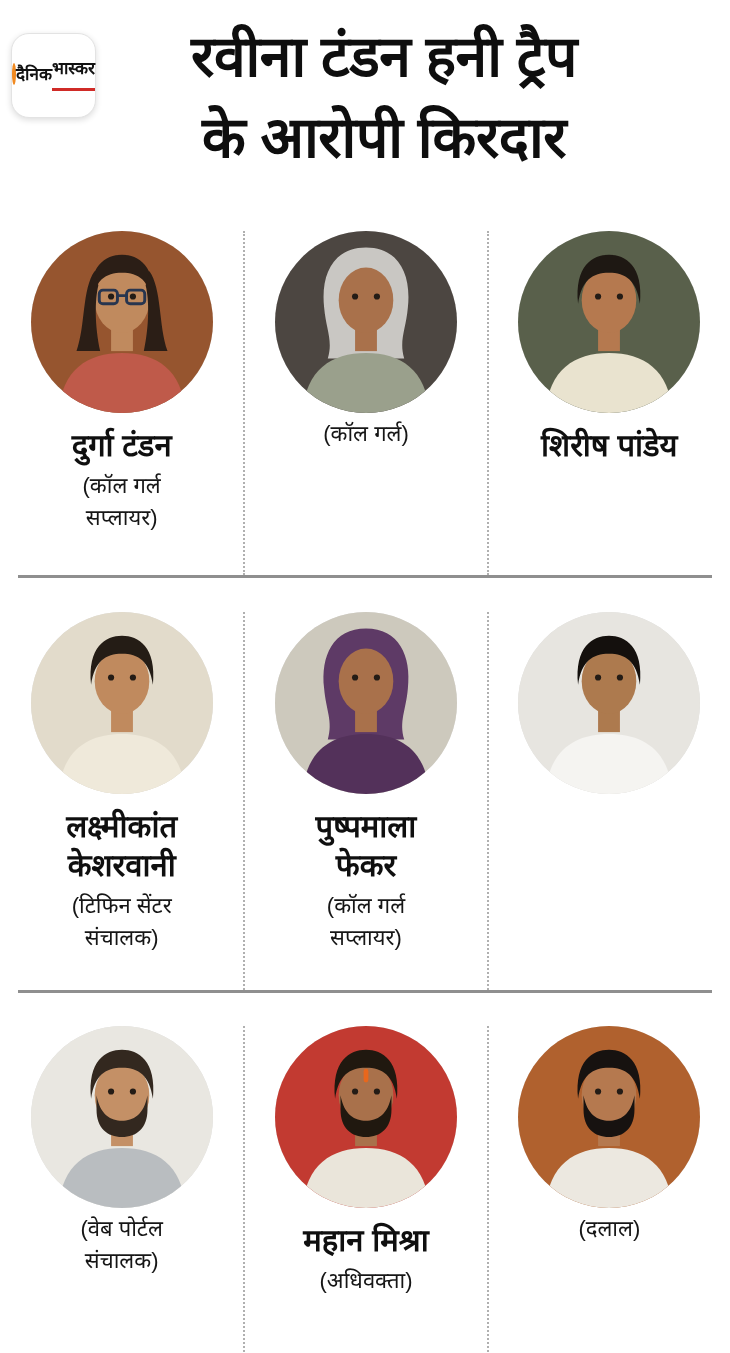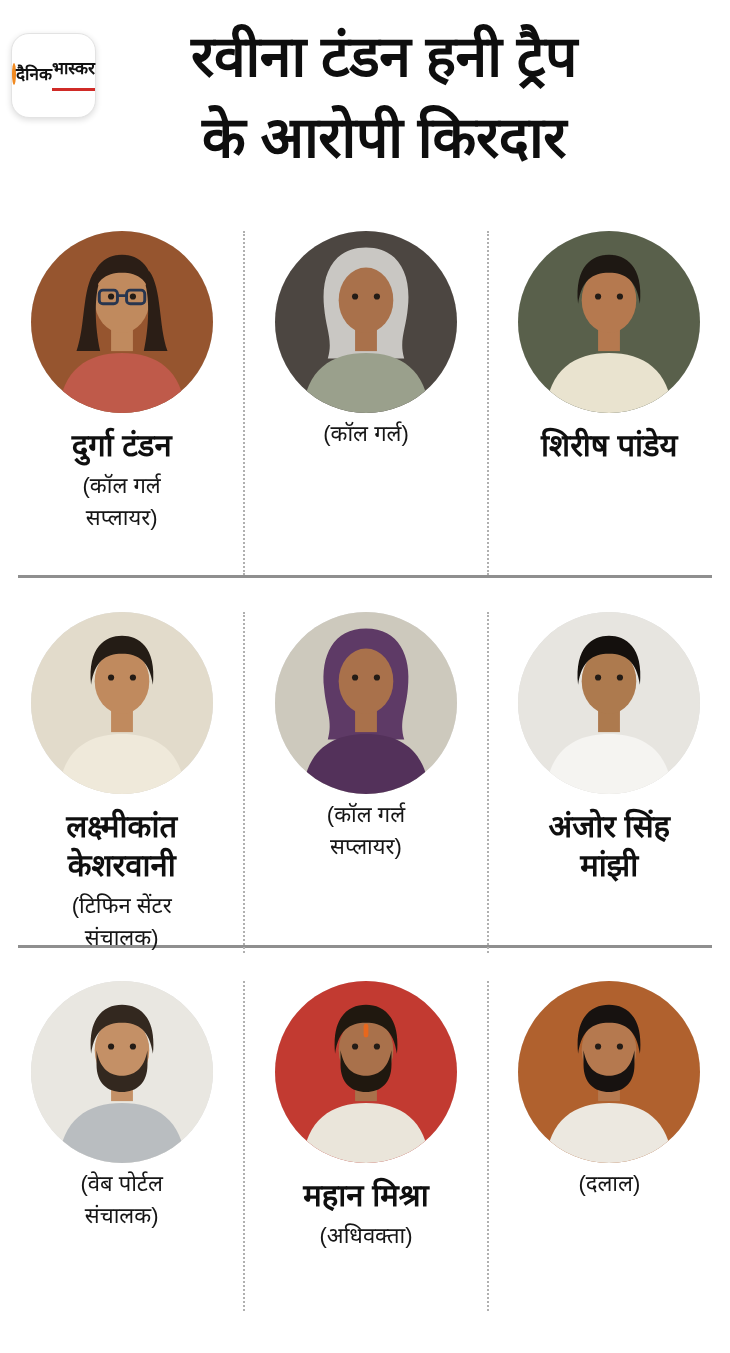--- a/index.html
+++ b/index.html
@@ -27,21 +27,21 @@
     margin:16px 0 0 88px; width:592px;
     text-align:center; white-space:pre-line;
     font-size:57px; font-weight:800; line-height:1.42;
     letter-spacing:-0.5px; color:#0e0e0e;
   }
 
   
   .row { display:grid; grid-template-columns:1fr 1fr 1fr; }
   .row .cell + .cell { border-left:2px dotted #b0b0b0; }
   .row-1 { height:364px; padding-top:20px; }
-  .row-2 { height:367px; padding-top:34px; }
+  .row-2 { height:412px; padding-top:34px; }
   .row-3 { height:363px; padding-top:33px; }
   hr.sep { border:none; border-top:3px solid #8f8f8f; margin:0 18px; }
 
   .cell { display:flex; flex-direction:column; align-items:center; }
   .photo {
     flex:none; width:182px; height:182px; border-radius:50%; overflow:hidden;
     background:#ddd;
   }
   .photo svg { display:block; width:100%; height:100%; }
   .name {
@@ -190,20 +190,22 @@
     <circle cx="56" cy="36" r="1.7" fill="#241c16"></circle>
     <path d="M36 38 L36 46 C36 56 42 61 50 61 C58 61 64 56 64 46 L64 38 C62 49 56 52 50 52 C44 52 38 49 36 38 Z" style="fill: var(--hair); display: none;"></path>
     <g fill="none" stroke="#27354f" stroke-width="1.6" style="display: none;">
       <rect x="37.5" y="32.5" width="10" height="7.5" rx="2"></rect>
       <rect x="52.5" y="32.5" width="10" height="7.5" rx="2"></rect>
       <line x1="47.5" y1="35.5" x2="52.5" y2="35.5"></line>
     </g>
     <rect x="48.7" y="23.5" width="2.6" height="7.5" rx="1.3" fill="#e8671c" style="display: none;"></rect>
   </svg>
 </div>
+      <div class="name">पुष्पमाला
+फेकर</div>
       <div class="role">(कॉल गर्ल
 सप्लायर)</div>
     </div>
     <div class="cell">
       <div class="photo" style="--bg1: #e7e5e0; --skin: #ad7a4e; --hair: #14100d; --shirt: #f5f4f1; --extra: #777;">
   <svg viewBox="0 0 100 100" preserveAspectRatio="xMidYMid slice">
     <rect x="0" y="0" width="100" height="100" style="fill:var(--bg1)"></rect>
     <path d="M50 9 C32 9 25 24 27 42 C28 54 32 60 29 70 L71 70 C68 60 72 54 73 42 C75 24 68 9 50 9 Z" style="fill: var(--extra); display: none;"></path>
     <rect x="44" y="50" width="12" height="16" style="fill:var(--skin)"></rect>
     <path d="M15 100 C17 76 31 67 50 67 C69 67 83 76 85 100 Z" style="fill:var(--shirt)"></path>
@@ -215,22 +217,20 @@
     <circle cx="56" cy="36" r="1.7" fill="#241c16"></circle>
     <path d="M36 38 L36 46 C36 56 42 61 50 61 C58 61 64 56 64 46 L64 38 C62 49 56 52 50 52 C44 52 38 49 36 38 Z" style="fill: var(--hair); display: none;"></path>
     <g fill="none" stroke="#27354f" stroke-width="1.6" style="display: none;">
       <rect x="37.5" y="32.5" width="10" height="7.5" rx="2"></rect>
       <rect x="52.5" y="32.5" width="10" height="7.5" rx="2"></rect>
       <line x1="47.5" y1="35.5" x2="52.5" y2="35.5"></line>
     </g>
     <rect x="48.7" y="23.5" width="2.6" height="7.5" rx="1.3" fill="#e8671c" style="display: none;"></rect>
   </svg>
 </div>
-      <div class="name">अंजोर सिंह
-मांझी</div>
     </div>
   </section>
 
   <hr class="sep">
 
   <section class="row row-3">
     <div class="cell">
       <div class="photo" style="--bg1: #e9e7e1; --skin: #c49066; --hair: #33281f; --shirt: #b9bdc0; --extra: #777;">
   <svg viewBox="0 0 100 100" preserveAspectRatio="xMidYMid slice">
     <rect x="0" y="0" width="100" height="100" style="fill:var(--bg1)"></rect>

